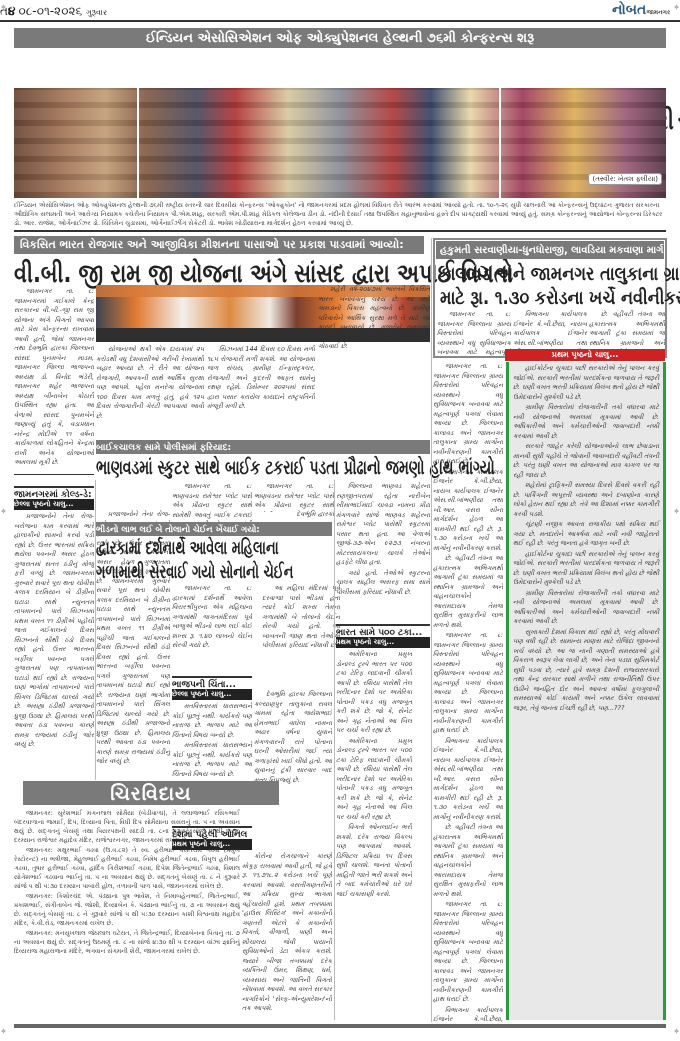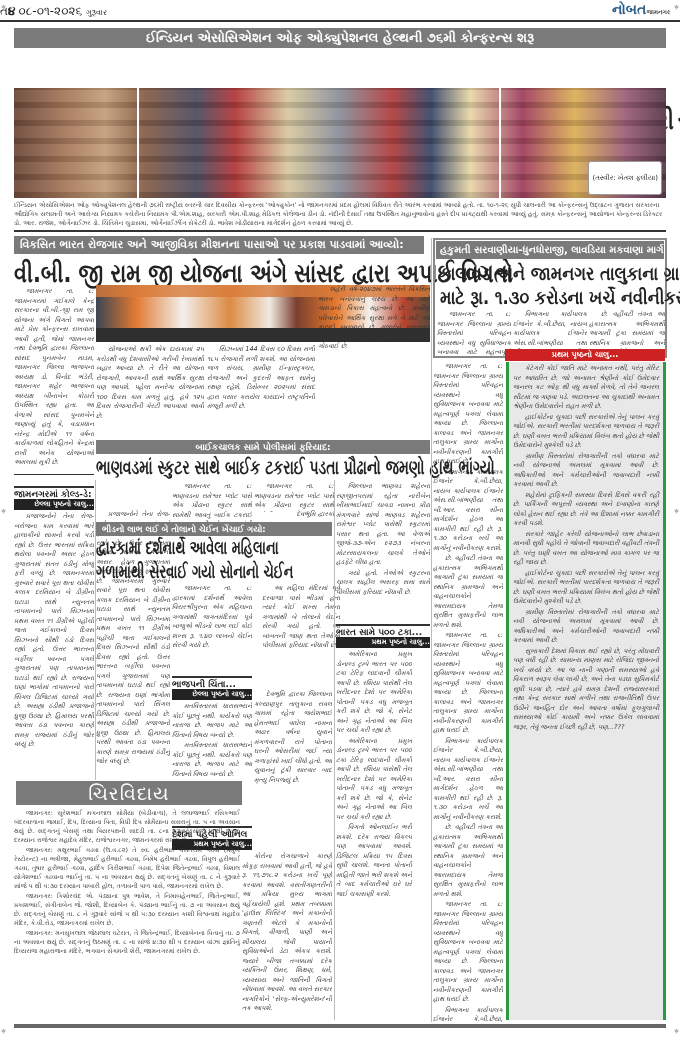--- a/index.html
+++ b/index.html
@@ -12,48 +12,48 @@
 .logo small{font-size:6px;color:#444}
 .reg{position:absolute;font-size:9px;color:#888}
 .kicker{position:absolute;left:14px;top:28px;width:652px;height:20px;background:#7a7a7a;color:#fff;font-size:13px;font-weight:bold;text-align:center;line-height:20px}
 .hl{position:absolute;left:14px;top:52px;width:652px;height:32px;font-size:26px;font-weight:bold;font-family:"DejaVu Sans Condensed","DejaVu Sans",sans-serif;text-align:center;line-height:32px;letter-spacing:-1.5px;transform:scaleX(.78);transform-origin:center;white-space:nowrap}
 .hlw{position:absolute;left:14px;top:52px;width:652px;height:32px;overflow:visible}
 .photo{position:absolute;overflow:hidden}
 .ph1{left:14px;top:88px;width:652px;height:110px;background:linear-gradient(90deg,#6d4a3a 0%,#a87a5d 8%,#c4a07a 14%,#88604a 20%,#4f4f63 28%,#b33a3a 34%,#d8c9a0 42%,#8a8f9a 50%,#b24040 58%,#3b4a6a 64%,#e9d7a8 70%,#a04060 78%,#dcb05a 86%,#9a5e7a 94%,#5a3a4a 100%)}
 .ph1 .rows{position:absolute;inset:0;background:repeating-linear-gradient(0deg,rgba(0,0,0,.12) 0 6px,rgba(255,255,255,.05) 6px 18px)}
 .ph1 .sep1,.ph1 .sep2{position:absolute;top:0;bottom:0;width:2px;background:#fff}
 .ph1 .sep1{left:123px}.ph1 .sep2{left:485px}
-.credit{position:absolute;right:4px;bottom:3px;font-size:7px;background:#fff;color:#222;padding:12px 3px;border:1px solid #999;border-radius:3px}
+.credit{position:absolute;right:4px;bottom:13px;font-size:7px;background:#fff;color:#222;padding:1px 3px;border:1px solid #999;border-radius:3px}
 .caption{position:absolute;left:14px;top:200px;width:652px;font-size:6.3px;line-height:9px;color:#333}
 .rule{position:absolute;height:2px;background:#333}
 .sub{position:absolute;background:#7a7a7a;color:#fff;font-weight:bold;white-space:nowrap;overflow:hidden}
 .s1{left:14px;top:236px;width:410px;height:18px;font-size:11px;line-height:18px;padding-left:6px}
 .h2{position:absolute;font-weight:bold;white-space:nowrap;transform-origin:left center}
 .h2a{left:14px;top:258px;font-size:26px;transform:scaleX(.8)}
 .box{position:absolute;border:2px solid #888}
 .bx1{left:433px;top:238px;width:234px;height:120px}
 .s2{left:436px;top:241px;width:228px;height:18px;font-size:10px;line-height:18px;padding-left:4px}
 .h2b{left:440px;top:262px;font-size:19px;transform:scaleX(.85)}
 .h2c{left:440px;top:286px;font-size:19px;transform:scaleX(.85)}
 .col{position:absolute;font-size:6.5px;line-height:9.5px;color:#333;font-style:italic;text-align:justify;overflow:hidden}
 .col p{text-indent:12px;margin-bottom:1px}
 .ph2{left:96px;top:285px;width:334px;height:57px;background:linear-gradient(90deg,#3d4552 0%,#e27a32 12%,#f2f0ec 26%,#dd8a44 40%,#efeae2 52%,#7a3f2e 60%,#e57a2f 72%,#f4f1ec 82%,#b8452e 92%,#5a4a3a 100%)}
 .ph2 .t{position:absolute;left:0;right:0;bottom:0;height:14px;background:#2f2f2f}
 .ph2 .bn{position:absolute;left:0;right:0;top:0;height:12px;background:#d87a3a;opacity:.8}
-.s3{left:96px;top:440px;width:334px;height:14px;font-size:9px;line-height:14px;text-align:center}
+.s3{left:96px;top:440px;width:334px;height:14px;font-size:9px;line-height:14px;text-align:left}
 .h2d{left:96px;top:455px;font-size:20px;transform:scaleX(.7)}
-.s4{left:96px;top:522px;width:236px;height:14px;font-size:8.5px;line-height:14px;padding-left:6px}
+.s4{left:96px;top:522px;width:236px;height:14px;font-size:8.5px;line-height:14px;}
 .h2e{left:96px;top:536px;font-size:19px;transform:scaleX(.68)}
 .h2f{left:96px;top:560px;font-size:19px;transform:scaleX(.68)}
 .side-head{position:absolute;font-size:9px;font-weight:bold;color:#222;border-top:2px solid #333;padding-top:1px;white-space:nowrap}
-.cont{position:absolute;background:#222;color:#fff;font-size:7px;font-weight:bold;text-align:right;line-height:11px;height:11px}
+.cont{position:absolute;background:#222;color:#fff;font-size:7px;font-weight:bold;text-align:left;line-height:11px;height:11px}
 .red{position:absolute;left:505px;top:349px;width:160px;height:12px;background:#cc2222;color:#fff;font-size:8px;font-weight:bold;text-align:center;line-height:12px}
 .green{position:absolute;left:506px;top:362px;width:160px;height:658px;background:#e8e8e8;border-left:3px solid #2e9a3e;border-right:3px solid #2e9a3e}
 .green .col{position:static;padding:2px 4px;font-style:italic;color:#333}
-.chir{position:absolute;left:16px;top:781px;width:226px;height:24px;background:#7a7a7a;color:#fff;text-align:center;font-size:19px;font-weight:normal;line-height:24px;letter-spacing:1px}
+.chir{position:absolute;left:23px;top:781px;width:256px;height:24px;background:#7a7a7a;color:#fff;text-align:center;font-size:19px;font-weight:bold;line-height:24px;letter-spacing:1px}
 .bottom{position:absolute;left:14px;top:1024px;width:652px;height:4px;background:#666}
 .vr{position:absolute;width:1px;background:#bbb}
 </style>
 </head>
 <body>
 
 <div class="top">
   <span class="pg">૪</span>
   <div class="dt"><span>તા. ૦૮-૦૧-૨૦૨૬</span> <small>ગુરૂવાર</small></div>
   <span class="logo"><span>નોબત</span><small>જામનગર</small></span>
@@ -119,25 +119,25 @@
     <p>જામનગર તા. ૮: જામનગર જિલ્લાના ગ્રામ્ય વિસ્તારોમાં પરિવહન વ્યવસ્થાને વધુ સુવિધાજનક બનાવવા માટે મહત્વપૂર્ણ પગલાં લેવામાં આવ્યા છે. જિલ્લાના કાલાવડ અને જામનગર તાલુકાના ગ્રામ્ય માર્ગોના નવીનીકરણની કામગીરી હાથ ધરાઈ છે.</p>
     <p>વિભાગના કાર્યપાલક ઈજનેર કે.બી.છૈયા, નાયબ કાર્યપાલક ઈજનેર એસ.સી.બાંભણીયા તથા બી.આર. વસરા સૌના માર્ગદર્શન હેઠળ આ કામગીરી થઈ રહી છે. રૂ. ૧.૩૦ કરોડના ખર્ચે આ માર્ગોનું નવીનીકરણ કરાશે.</p>
     <p>છે. વહીવટી તંત્રના આ હકારાત્મક અભિગમથી આગામી ટૂંકા સમયમાં જ સ્થાનિક ગ્રામજનો અને વાહનચાલકોને આરામદાયક તેમજ સુરક્ષિત મુસાફરીનો લાભ મળતો થશે.</p>
     <p>જામનગર તા. ૮: જામનગર જિલ્લાના ગ્રામ્ય વિસ્તારોમાં પરિવહન વ્યવસ્થાને વધુ સુવિધાજનક બનાવવા માટે મહત્વપૂર્ણ પગલાં લેવામાં આવ્યા છે. જિલ્લાના કાલાવડ અને જામનગર તાલુકાના ગ્રામ્ય માર્ગોના નવીનીકરણની કામગીરી હાથ ધરાઈ છે.</p>
     <p>વિભાગના કાર્યપાલક ઈજનેર કે.બી.છૈયા, નાયબ કાર્યપાલક ઈજનેર એસ.સી.બાંભણીયા તથા બી.આર. વસરા સૌના માર્ગદર્શન હેઠળ આ કામગીરી થઈ રહી છે. રૂ. ૧.૩૦ કરોડના ખર્ચે આ માર્ગોનું નવીનીકરણ કરાશે.</p>
   </div>
 
 <div class="red">પ્રથમ પૃષ્ઠનો ચાલુ...</div>
 <div class="green">
   <div class="col">
-    <p>કેટેગરી કોઈ જાતિ માટે અનામત નથી, પરંતુ મેરિટ પર આધારિત છે. જો અનામત શ્રેણીનો કોઈ ઉમેદવાર જનરલ કટ ઓફ થી વધુ માર્ક્સ મેળવે, તો તેને જનરલ સીટમાં જ ગણવા પડે. અદાલતના આ ચુકાદાથી અનામત શ્રેણીના ઉમેદવારોને રાહત મળી છે.</p>
     <p>હાઈકોર્ટના ચુકાદા પછી સરકારોએ તેનું પાલન કરવું જોઈએ. સરકારી ભરતીમાં પારદર્શકતા જળવાય તે જરૂરી છે. ઘણી વખત ભરતી પ્રક્રિયામાં વિલંબ થતો હોય છે જેથી ઉમેદવારોને મુશ્કેલી પડે છે.</p>
     <p>ગ્રામીણ વિસ્તારોમાં રોજગારીની તકો વધારવા માટે નવી યોજનાઓ અમલમાં મૂકવામાં આવી છે. અધિકારીઓ અને કર્મચારીઓની જવાબદારી નક્કી કરવામાં આવી છે.</p>
+    <p>સરકારે જાહેર કરેલી યોજનાઓનો લાભ છેવાડાના માનવી સુધી પહોંચે તે જોવાની જવાબદારી વહીવટી તંત્રની છે. પરંતુ ઘણી વખત આ યોજનાઓ માત્ર કાગળ પર જ રહી જાય છે.</p>
     <p>શહેરોમાં ટ્રાફિકની સમસ્યા દિવસે દિવસે વકરી રહી છે. પાર્કિંગની અપૂરતી વ્યવસ્થા અને દબાણોના કારણે લોકો હેરાન થઈ રહ્યા છે. તંત્રે આ દિશામાં નક્કર કામગીરી કરવી પડશે.</p>
-    <p>સરકારે જાહેર કરેલી યોજનાઓનો લાભ છેવાડાના માનવી સુધી પહોંચે તે જોવાની જવાબદારી વહીવટી તંત્રની છે. પરંતુ ઘણી વખત આ યોજનાઓ માત્ર કાગળ પર જ રહી જાય છે.</p>
+    <p>ચૂંટણી નજીક આવતા રાજકીય પક્ષો સક્રિય થઈ ગયા છે. મતદારોને આકર્ષવા માટે નવી નવી જાહેરાતો થઈ રહી છે. પરંતુ જનતા હવે જાગૃત બની છે.</p>
     <p>હાઈકોર્ટના ચુકાદા પછી સરકારોએ તેનું પાલન કરવું જોઈએ. સરકારી ભરતીમાં પારદર્શકતા જળવાય તે જરૂરી છે. ઘણી વખત ભરતી પ્રક્રિયામાં વિલંબ થતો હોય છે જેથી ઉમેદવારોને મુશ્કેલી પડે છે.</p>
     <p>ગ્રામીણ વિસ્તારોમાં રોજગારીની તકો વધારવા માટે નવી યોજનાઓ અમલમાં મૂકવામાં આવી છે. અધિકારીઓ અને કર્મચારીઓની જવાબદારી નક્કી કરવામાં આવી છે.</p>
     <p>સુખાકારી દેશમાં વિકાસ થઈ રહ્યો છે, પરંતુ મોંઘવારી પણ વધી રહી છે. સામાન્ય માણસ માટે રોજિંદા જીવનનો ખર્ચ વધ્યો છે. આ જ નાની ગણાતી સમસ્યાઓ હવે વિકરાળ સ્વરૂપ લેવા લાગી છે, અને તેના પડઘા સુપ્રિમકોર્ટ સુધી પડવા છે, ત્યારે હવે સમગ્ર દેશની રાજ્યસરકારો તથા કેન્દ્ર સરકાર સાથે મળીને તથા રાજનીતિથી ઉપર ઉઠીને જનહિત દોર અને આવતા વર્ષોમાં ફૂલગુલાબી સમસ્યાઓ કોઈ કાયમી અને નક્કર ઉકેલ લાવવામાં જરૂર, તેવું જનતા ઈચ્છી રહી છે, પણ...???</p>
   </div>
 </div>
 
 <div class="side-head" style="left:14px;top:486px;width:80px">જામનગરમાં કોલ્ડ-ડે:</div>
 <div class="cont" style="left:14px;top:499px;width:80px">છેલ્લા પૃષ્ઠનો ચાલુ...</div>
 <div class="col" style="left:14px;top:512px;width:80px;height:265px">
     <p>પ્રજાજનોને તેના રોજ-બરોજના કામ કરવામાં ભારે હાલાકીનો સામનો કરવો પડી રહ્યો છે. ઉત્તર ભારતમાં સક્રિય થયેલા પવનની અસર હેઠળ ગુજરાતમાં સતત ઠંડીનું મોજું ફરી વળ્યું છે. જામનગરમાં ગુરુવારે સવારે પૂરા થતા ચોવીસ કલાક દરમિયાન બે ડીગ્રીના ઘટાડા સાથે ન્યુનતમ તાપમાનનો પારો સિઝનમાં પ્રથમ વખત ૧૧ ડીગ્રીએ પહોંચી જતા ગઈકાલનો દિવસ સિઝનનો સૌથી ઠંડો દિવસ રહ્યો હતો. ઉત્તર ભારતના બર્ફીલા પવનના પગલે ગુજરાતમાં પણ તાપમાનમાં ઘટાડો થઈ રહ્યો છે. રાજ્યના ઘણાં ભાગોમાં તાપમાનનો પારો સિંગલ ડિજિટમાં ચાલ્યો ગયો છે. અસહ્ય ઠંડીથી પ્રજાજનો ધ્રુજી ઉઠ્યા છે. હિમાલય પરથી આવતા ઠંડા પવનના કારણે સમગ્ર રાજ્યમાં ઠંડીનું જોર વધ્યું છે.</p>

